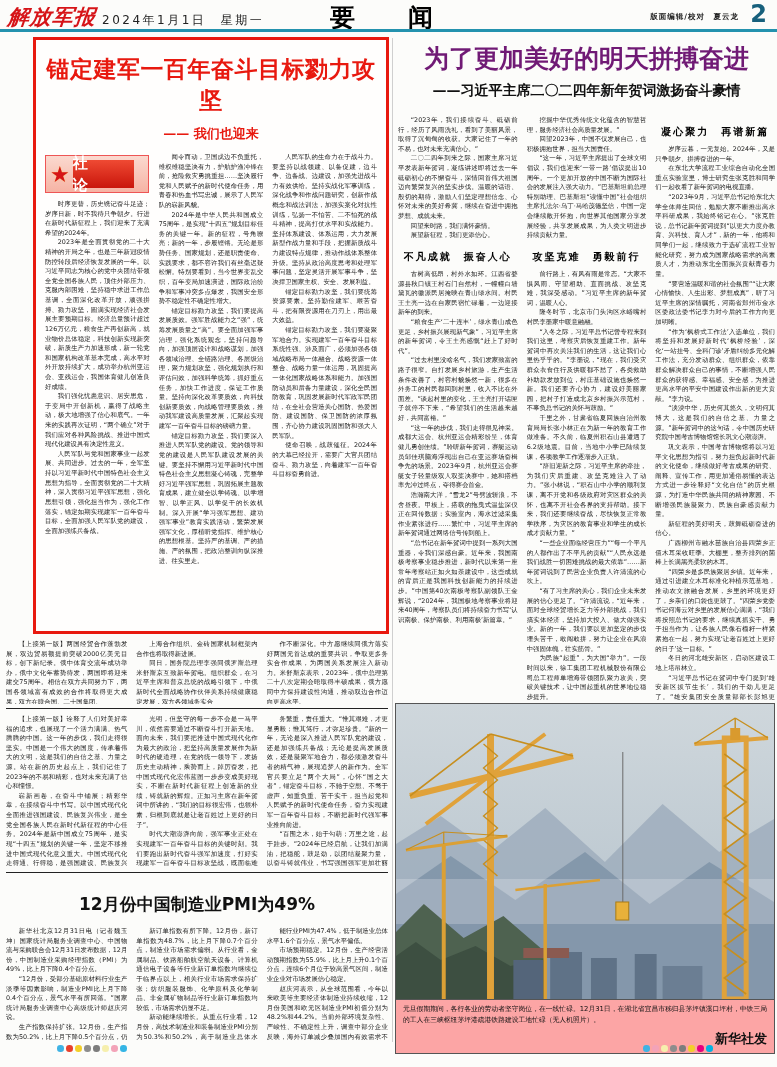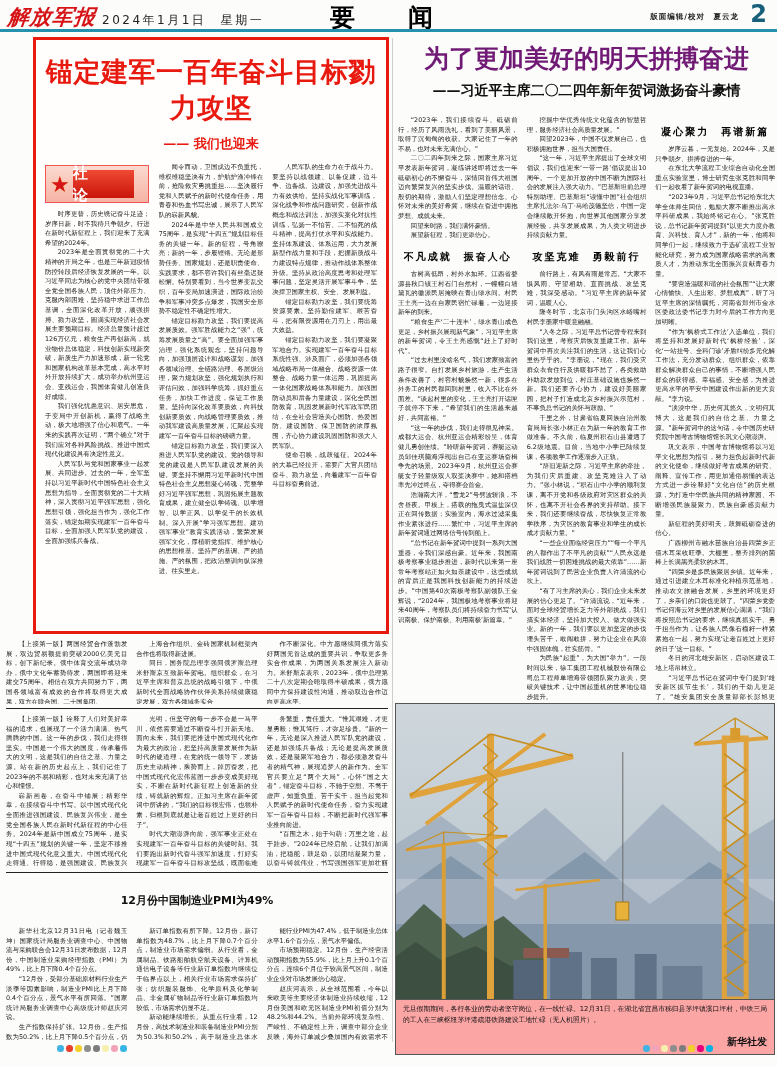--- a/index.html
+++ b/index.html
@@ -13,45 +13,45 @@
   .editor-credit{position:absolute;right:38px;top:12px;font-size:7.5px;font-weight:bold;color:#222;letter-spacing:1px;}
   .page-number{position:absolute;right:10px;top:0px;font-size:24px;font-weight:900;color:#17607c;}
   .header-rule{position:absolute;left:0;top:29px;width:777px;height:3px;background:#2492ae;}
   
   .cols{display:flex;gap:9px;}
   .col{flex:1;overflow:hidden;text-align:justify;font-size:6.4px;line-height:1.5;color:#191919;}
   .para{margin:0;text-indent:2em;}
   .subhead{font-weight:900;font-size:10px;text-align:center;margin:8px 0 6px 0;text-indent:0;color:#000;letter-spacing:2px;}
   
   .editorial-box{position:absolute;left:33px;top:37px;width:356px;height:597px;border:3.5px solid #e8190f;background:#fffefd;box-sizing:border-box;}
-  .editorial-headline{margin:14px 4px 0 4px;text-align:center;font-size:27px;font-weight:900;color:#e8190f;letter-spacing:0.5px;}
+  .editorial-headline{margin:14px 4px 0 4px;text-align:center;font-size:23px;font-weight:900;color:#e8190f;letter-spacing:0.5px;}
   .editorial-subtitle{margin-top:9px;text-align:center;font-size:13px;font-weight:bold;color:#e8190f;}
   .editorial-cols{margin:10px 9px 0 9px;height:498px;}
   .badge{display:flex;align-items:center;width:104px;height:38px;margin:2px 0 7px 0;
          background:linear-gradient(180deg,#fbd9cf,#f6b3a4);border:1px solid #e55;box-sizing:border-box;}
   .badge .star{font-size:22px;color:#d61418;margin:0 3px 0 4px;text-shadow:0 0 1px #f7c843;}
   .badge-text{flex:1;height:28px;margin-right:14px;display:flex;align-items:center;justify-content:center;
               background:linear-gradient(180deg,#ef4a33,#c9150b);color:#fff;font-weight:900;font-size:15px;letter-spacing:6px;}
   
   .cont1{position:absolute;left:6px;top:640px;width:382px;height:64px;}
   .rule1{position:absolute;left:6px;top:708px;width:382px;height:0;border-top:1px solid #222;}
   .cont2{position:absolute;left:6px;top:715px;width:382px;height:152px;}
   .rule2{position:absolute;left:6px;top:872px;width:382px;height:0;border-top:1px solid #222;}
-  .pmi-headline{position:absolute;left:6px;top:893px;width:382px;text-align:center;font-size:11px;font-weight:900;color:#111;}
+  .pmi-headline{position:absolute;left:6px;top:893px;width:382px;text-align:center;font-size:17px;font-weight:900;color:#111;}
   .pmi-cols{position:absolute;left:6px;top:927px;width:382px;height:113px;}
   
   .main-headline{position:absolute;left:398px;top:42px;width:377px;text-align:center;font-size:25px;font-weight:900;color:#701a75;}
   .main-subtitle{position:absolute;left:398px;top:82px;width:377px;text-align:center;
                  font-family:"DejaVu Serif","Liberation Serif",serif;font-size:14px;font-weight:bold;color:#111;}
   .main-cols{position:absolute;left:398px;top:116px;width:377px;height:584px;}
   
   .photo-wrap{position:absolute;left:395px;top:703px;width:380px;box-sizing:border-box;border:1px solid #555;background:#fca5a5;}
   .photo{display:block;width:100%;height:295px;}
   .caption{padding:4px 7px 3px 7px;border-top:1px solid #555;font-size:6.8px;line-height:1.65;text-align:justify;color:#111;}
-  .byline{text-align:right;font-weight:bold;font-size:10px;margin-top:8px;}
+  .byline{text-align:right;font-weight:bold;font-size:13px;margin-top:2px;}
   
   .v-divider{position:absolute;left:392px;top:38px;height:1004px;border-left:1px solid #cfcfcf;}
   .dots{position:absolute;display:flex;gap:2.5px;}
   .dots-left{left:57px;top:1045px;}
   .dots-right{left:643px;top:1045px;}
   .dot{width:6.5px;height:6.5px;border-radius:50%;}
 </style>
 </head>
 <body>
 

